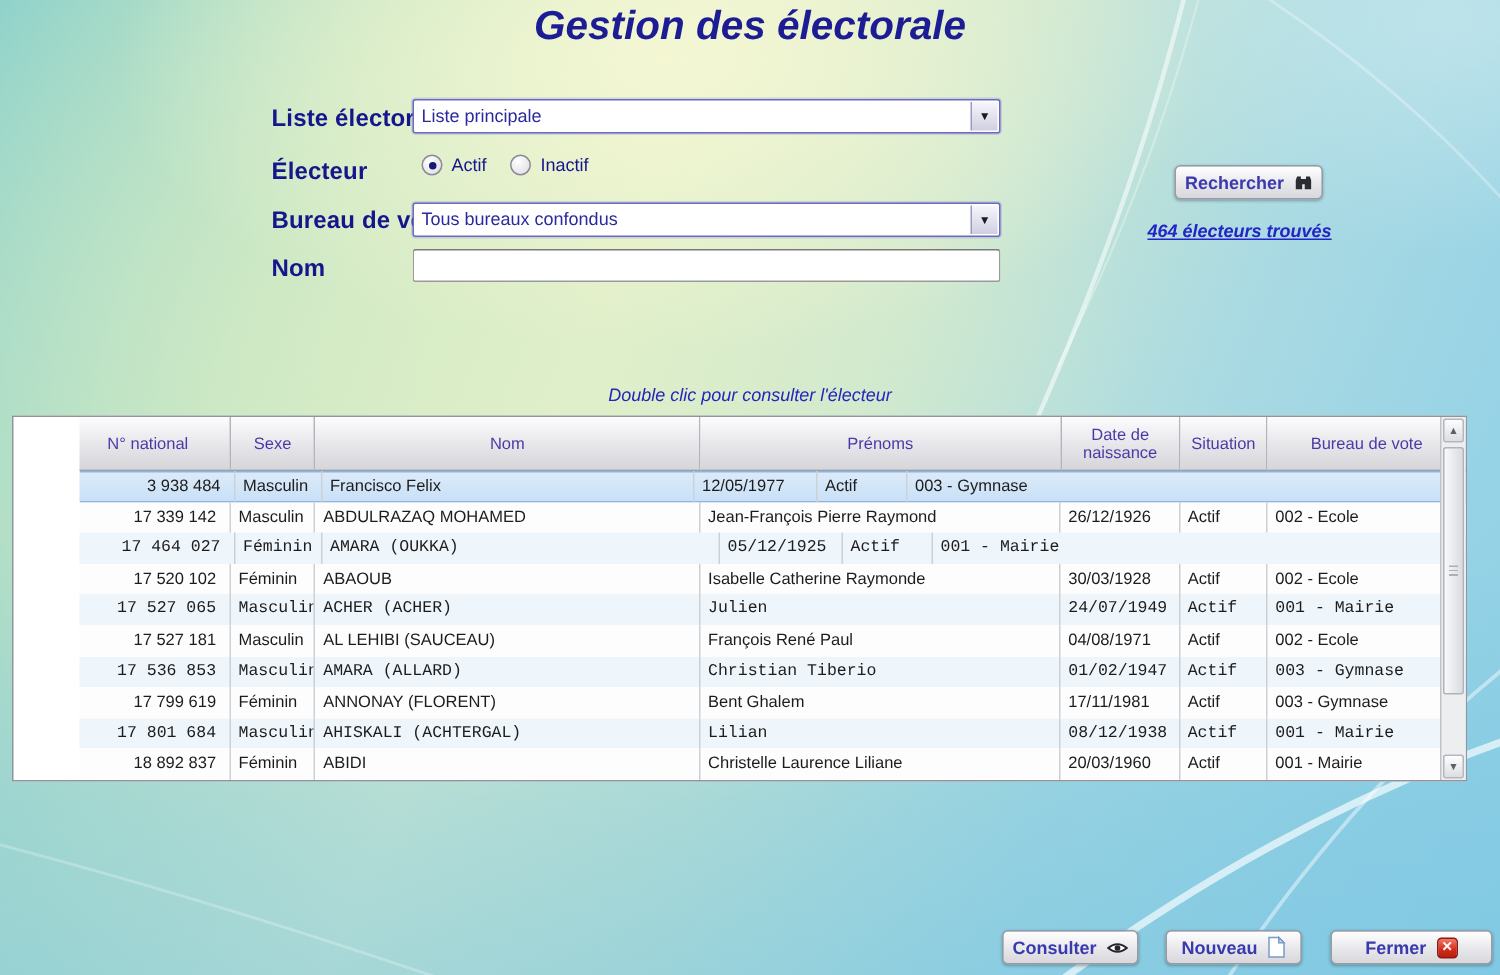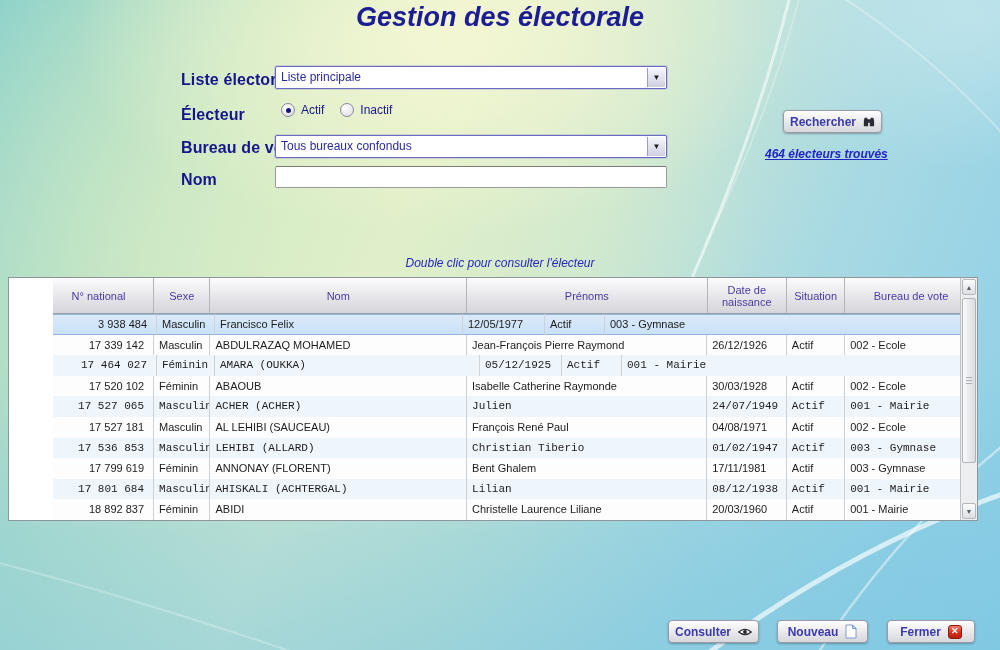--- a/index.html
+++ b/index.html
@@ -244,21 +244,21 @@
           <div class="td c1">Masculin</div>
           <div class="td c2">AL LEHIBI (SAUCEAU)</div>
           <div class="td c3">François René Paul</div>
           <div class="td c4">04/08/1971</div>
           <div class="td c5">Actif</div>
           <div class="td c6">002 - Ecole</div>
         </div>
         <div class="tr alt">
           <div class="td c0">17 536 853</div>
           <div class="td c1">Masculin</div>
-          <div class="td c2">LEHIBI (ALLARD)</div>
+          <div class="td c2">AMARA (ALLARD)</div>
           <div class="td c3">Christian Tiberio</div>
           <div class="td c4">01/02/1947</div>
           <div class="td c5">Actif</div>
           <div class="td c6">003 - Gymnase</div>
         </div>
         <div class="tr">
           <div class="td c0">17 799 619</div>
           <div class="td c1">Féminin</div>
           <div class="td c2">ANNONAY (FLORENT)</div>
           <div class="td c3">Bent Ghalem</div>
@@ -301,18 +301,18 @@
       <circle cx="9.5" cy="6" r="2.6" fill="#26262c"></circle>
     </svg>
   </button>
   <button class="btn" style="left:777px;top:620px;width:91px;height:23px;">
     <span>Nouveau</span>
     <svg class="icon-page" width="12" height="15" viewBox="0 0 12 15">
       <path d="M1 1 h6.5 L11 4.5 V14 H1 Z" fill="#ffffff" stroke="#7a9ac8" stroke-width="1"></path>
       <path d="M7.5 1 L11 4.5 H7.5 Z" fill="#cfe0f4" stroke="#7a9ac8" stroke-width="1"></path>
     </svg>
   </button>
-  <button class="btn" style="left:887px;top:620px;width:88px;height:23px;">
+  <button class="btn" style="left:887px;top:620px;width:108px;height:23px;">
     <span>Fermer</span>
     <span class="icon-close">✕</span>
   </button>
 
 </div>
 
 </body></html>

